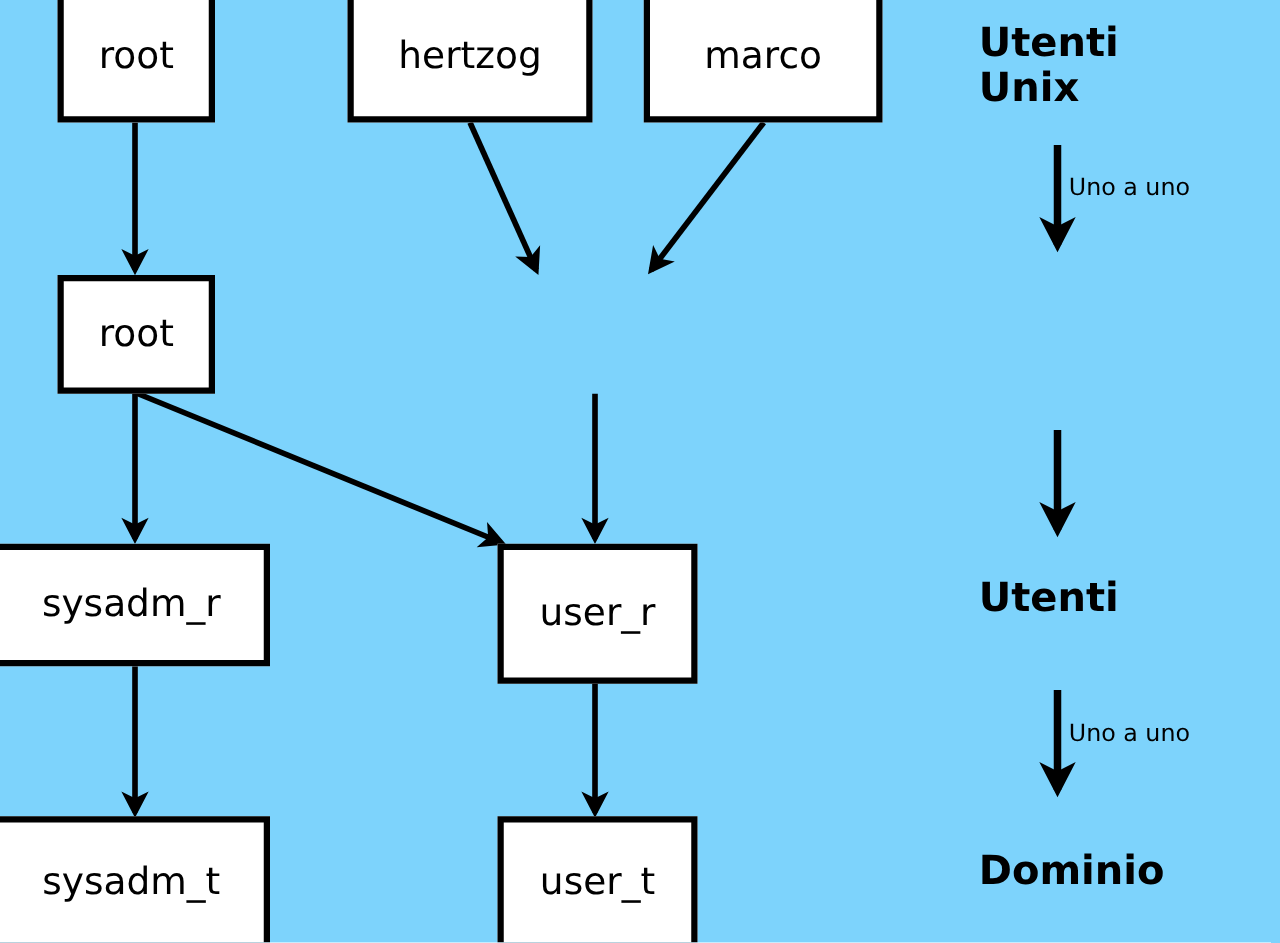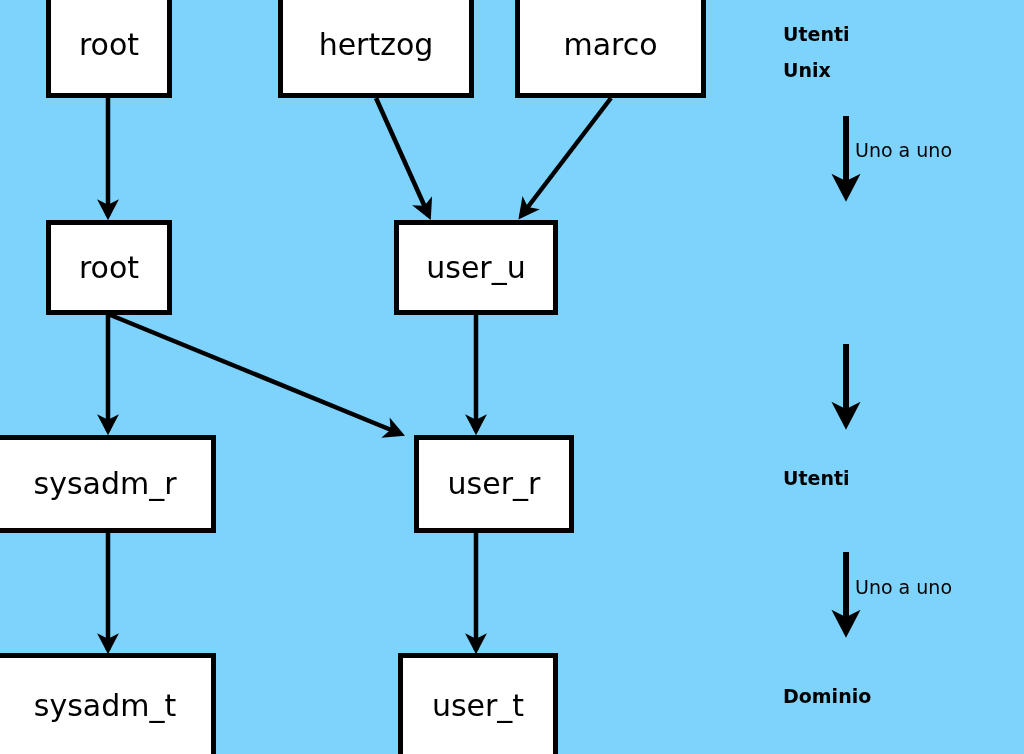--- a/index.html
+++ b/index.html
@@ -38,21 +38,21 @@
     font-family: "DejaVu Sans", "Liberation Sans", sans-serif;
   }
   .node-label {
     display: block;
     white-space: nowrap;
   }
   .legend-label {
     position: absolute;
     color: #000000;
     font-weight: bold;
-    font-size: 19px;
+    font-size: 32px;
     line-height: 36px;
     white-space: pre;
     font-family: "DejaVu Sans", "Liberation Sans", sans-serif;
   }
   .legend-edge-label {
     position: absolute;
     color: #000000;
     font-weight: 400;
     font-size: 19px;
     line-height: 1;
@@ -104,29 +104,26 @@
   </div>
 
   <div class="node-box" style="left:515px; top:-8px; width:191px; height:106px;">
     <span class="node-label">marco</span>
   </div>
 
   <div class="node-box" style="left:46px; top:220px; width:126px; height:95px;">
     <span class="node-label">root</span>
   </div>
 
-  <div class="node-box" style="left:394px; top:220px; width:164px; height:95px;">
-    <span class="node-label">user_u</span>
-  </div>
 
   <div class="node-box" style="left:-6px; top:435px; width:222px; height:98px;">
     <span class="node-label">sysadm_r</span>
   </div>
 
-  <div class="node-box" style="left:414px; top:435px; width:160px; height:98px;">
+  <div class="node-box" style="left:398px; top:435px; width:160px; height:112px;">
     <span class="node-label">user_r</span>
   </div>
 
   <div class="node-box" style="left:-6px; top:653px; width:222px; height:106px;">
     <span class="node-label">sysadm_t</span>
   </div>
 
   <div class="node-box" style="left:398px; top:653px; width:160px; height:106px;">
     <span class="node-label">user_t</span>
   </div>

